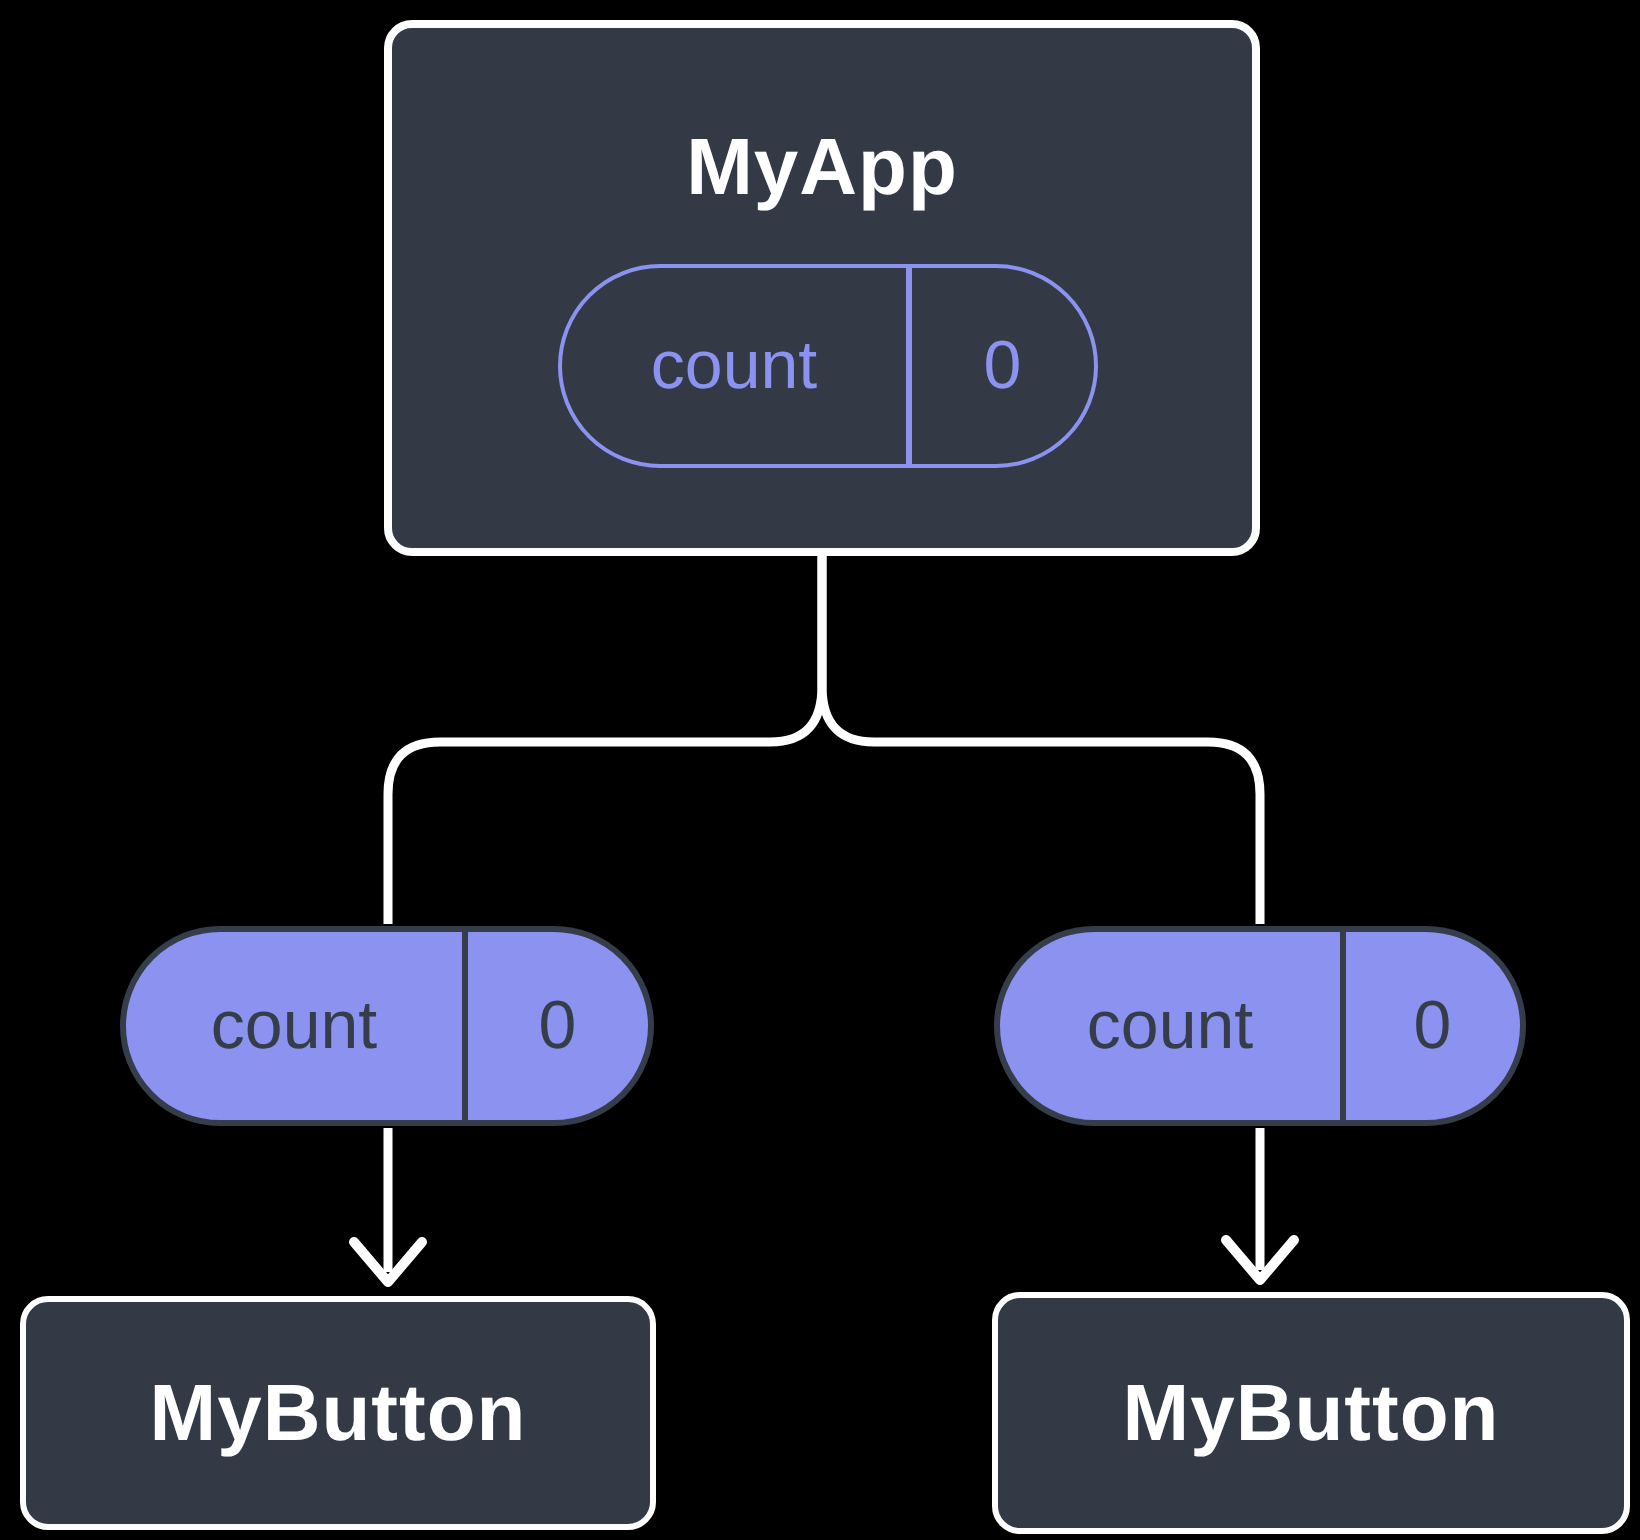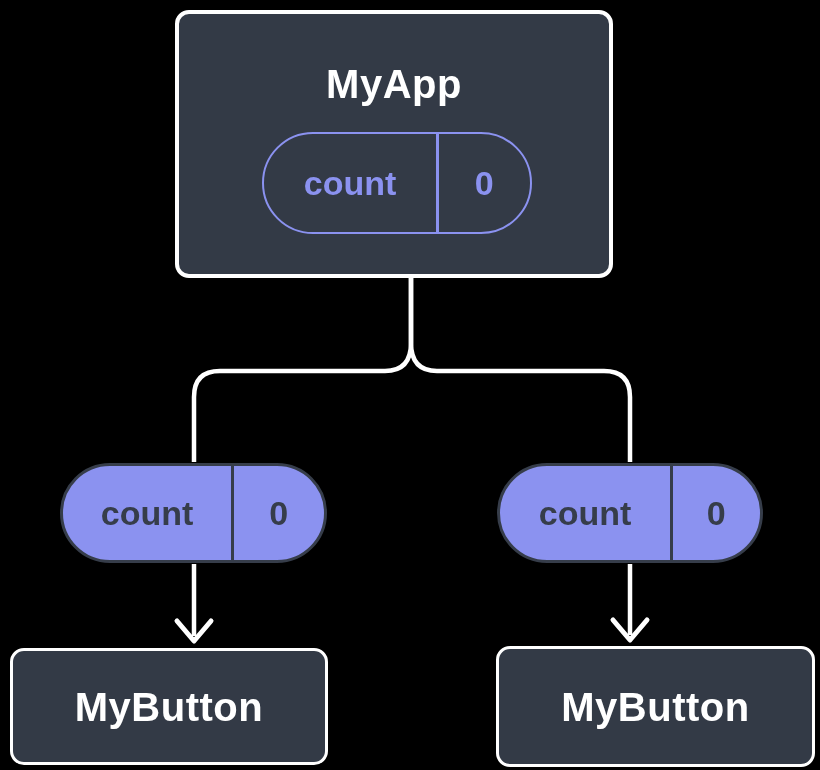--- a/index.html
+++ b/index.html
@@ -34,21 +34,21 @@
     position: absolute;
     background: #333A46;
     border: 4px solid #FFFFFF;
     border-radius: 14px;
     box-sizing: border-box;
     display: flex;
     flex-direction: column;
     align-items: center;
   }
   .root-node {
-    left: 175px; top: 10px;
+    left: 192px; top: 10px;
     width: 438px; height: 268px;
   }
   .node-title {
     color: #FFFFFF;
     font-size: 40px;
     font-weight: 600;
     letter-spacing: 0.5px;
     line-height: 1;
     white-space: nowrap;
   }
@@ -68,21 +68,20 @@
     box-sizing: border-box;
     display: flex;
     align-items: stretch;
     font-size: 34px;
     line-height: 1;
   }
   .pill-segment {
     display: flex;
     align-items: center;
     justify-content: center;
-    font-weight: bold;
   }
   
   .state-pill {
     position: absolute;
     left: 83px; top: 118px;
     width: 270px; height: 102px;
     border: 2.5px solid #8B92F0;
     border-radius: 51px;
     color: #8B92F0;
     background: transparent;

